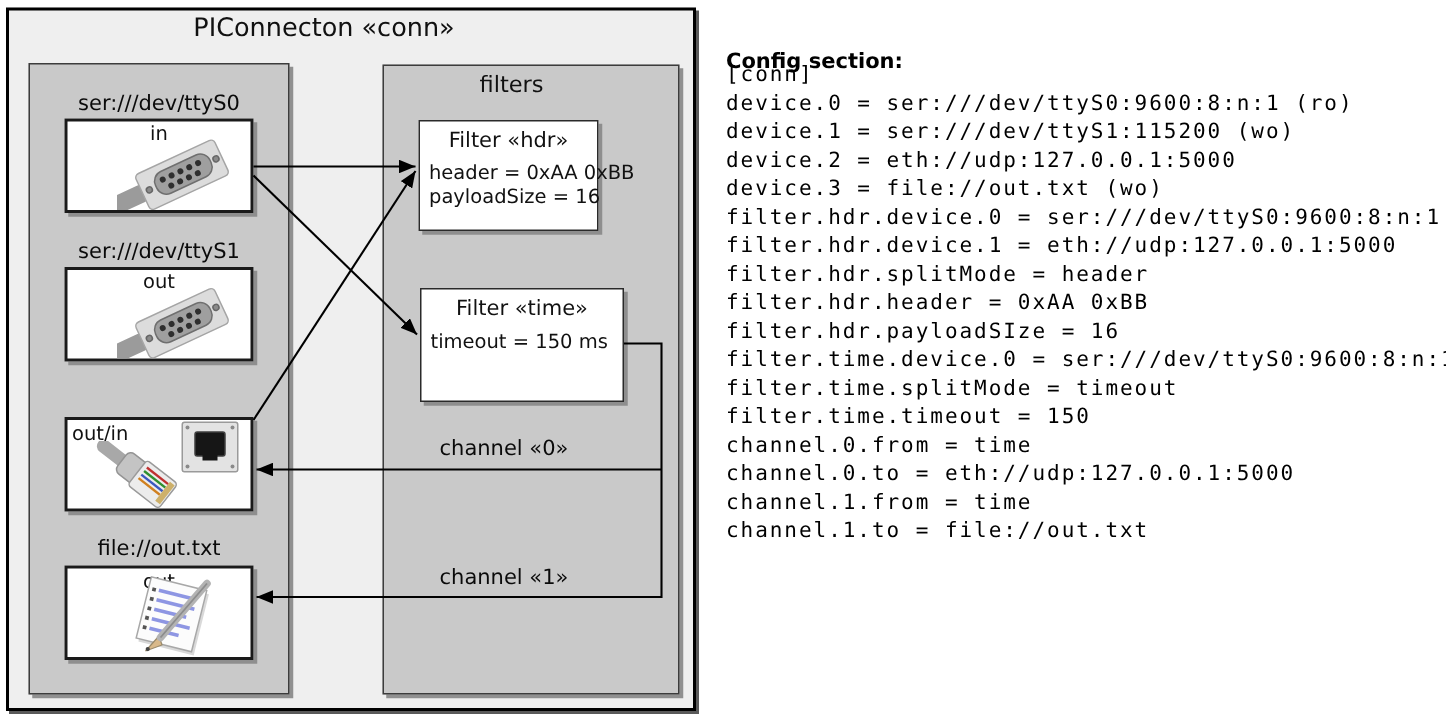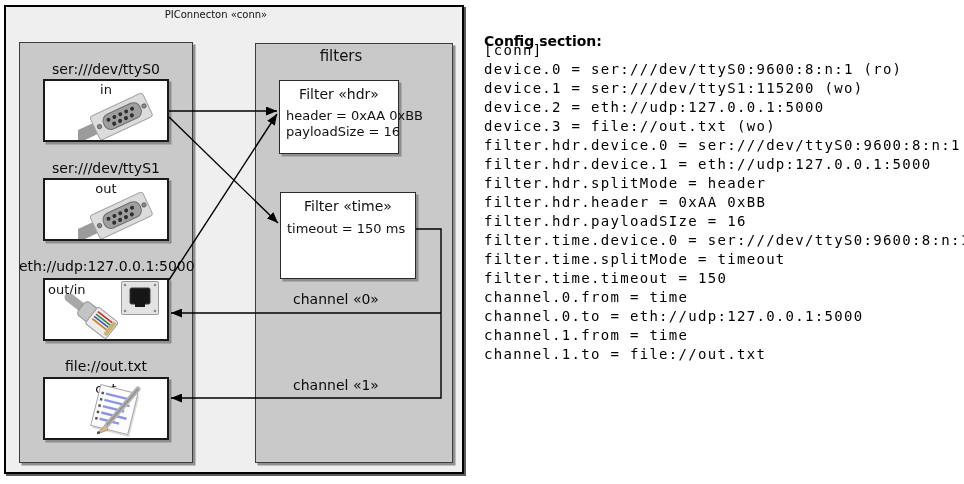--- a/index.html
+++ b/index.html
@@ -16,21 +16,21 @@
 
   
   .outer-box {
     left:4px; top:5px; width:460px; height:469px;
     background:#efefef;
     border:2.5px solid #000;
     box-shadow:2px 2px 0 #5a5a5a;
   }
   .diagram-title {
     left:4px; top:9px; width:424px;
-    text-align:center; font-size:10px; color:#111;
+    text-align:center; font-size:17px; color:#111;
   }
   .panel {
     background:#c9c9c9;
     border:1.5px solid #3c3c3c;
     box-shadow:2.5px 2.5px 0 #909090;
   }
   .devices-panel { left:19px; top:42px; width:174px; height:421px; }
   .filters-panel { left:255px; top:43px; width:198px; height:420px; }
   .filters-title {
     left:255px; top:47px; width:172px;
@@ -141,21 +141,20 @@
       <circle cx="56" cy="22.5" r="2" fill="#2e2e2e"></circle>
       <circle cx="33.5" cy="28.5" r="2" fill="#2e2e2e"></circle>
         <circle cx="40" cy="28.5" r="2" fill="#2e2e2e"></circle>
       <circle cx="46.5" cy="28.5" r="2" fill="#2e2e2e"></circle>
         <circle cx="53" cy="28.5" r="2" fill="#2e2e2e"></circle>
       <circle cx="19" cy="25" r="2" fill="#8a8a8a" stroke="#666"></circle>
       <circle cx="68" cy="25" r="2" fill="#8a8a8a" stroke="#666"></circle>
     </g>
   </svg>
 
-  <div class="abs dev-label" style="top:258px">eth://udp:127.0.0.1:5000</div>
   <div class="abs dev-box" style="top:278px"></div>
   <div class="abs dir-text" style="left:48px; top:281px">out/in</div>
   <svg class="abs" style="left:120px; top:280px" width="40" height="36" viewBox="0 0 40 36">
     <rect x="1.5" y="1.5" width="37" height="33" rx="1.5" fill="#e3e3e3" stroke="#9a9a9a"></rect>
     <circle cx="5" cy="5" r="1.3" fill="#8a8a8a"></circle>
       <circle cx="35" cy="5" r="1.3" fill="#8a8a8a"></circle>
     <circle cx="5" cy="31" r="1.3" fill="#8a8a8a"></circle>
       <circle cx="35" cy="31" r="1.3" fill="#8a8a8a"></circle>
     <rect x="10" y="8" width="20" height="16" rx="1.5" fill="#161616" stroke="#3f3f3f"></rect>
     <rect x="15" y="22" width="10" height="5" fill="#161616"></rect>
@@ -196,21 +195,21 @@
     <line x1="54" y1="5" x2="23" y2="41" stroke="#b3b3b3" stroke-width="5" stroke-linecap="round"></line>
     <line x1="54" y1="5" x2="23" y2="41" stroke="#8c8c8c" stroke-width="1.2"></line>
   </svg>
 
   <div class="abs filter-box" id="filter-hdr" style="left:279px; top:80px; width:120px; height:74px">
     <div class="filter-title">Filter «hdr»</div>
     <div class="filter-params">header = 0xAA 0xBB
 payloadSize = 16</div>
   </div>
 
-  <div class="abs filter-box" id="filter-time" style="left:280px; top:192px; width:136px; height:87px">
+  <div class="abs filter-box" id="filter-time" style="left:280px; top:192px; width:136px; height:76px">
     <div class="filter-title">Filter «time»</div>
     <div class="filter-params">timeout = 150 ms</div>
   </div>
 
   <div class="abs chan-label" style="top:291px">channel «0»</div>
   <div class="abs chan-label" style="top:377px">channel «1»</div>
 
   <svg id="arrows" class="abs" width="964" height="484" viewBox="0 0 964 484">
     <defs>
       <marker id="ah" markerUnits="userSpaceOnUse" markerWidth="11" markerHeight="9" refX="11" refY="4.5" orient="auto">

